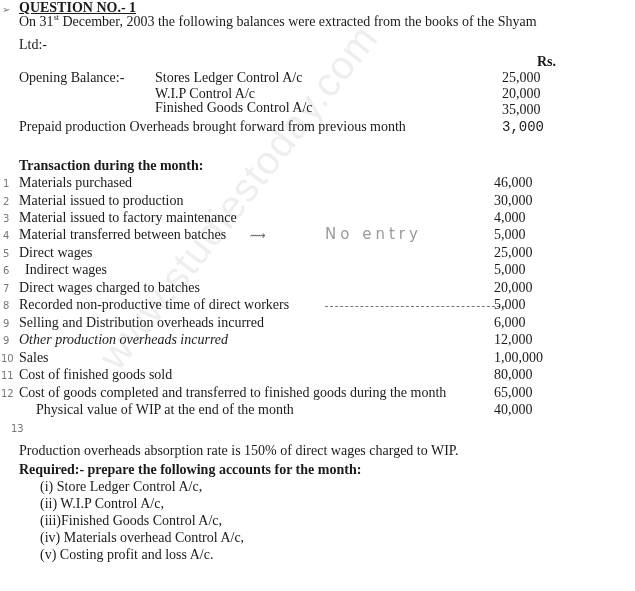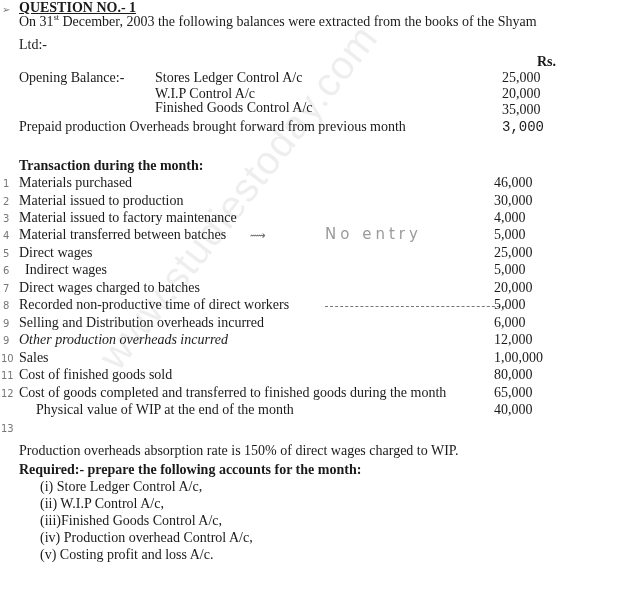--- a/index.html
+++ b/index.html
@@ -131,22 +131,22 @@
   <div class="abs" style="left:19px; top:367px;">Cost of finished goods sold</div>
   <div class="abs amount" style="left:494px; top:367px;">80,000</div>
 
   <span class="abs margin-mark" style="left:1px; top:386px;">12</span>
   <div class="abs" style="left:19px; top:385px;">Cost of goods completed and transferred to finished goods during the month</div>
   <div class="abs amount" style="left:494px; top:385px;">65,000</div>
 
   <div class="abs" style="left:36px; top:402px;">Physical value of WIP at the end of the month</div>
   <div class="abs amount" style="left:494px; top:402px;">40,000</div>
 
-  <span class="abs margin-mark" style="left:1px; top:421px;">13</span>
+  <span class="abs margin-mark" style="left:1px; top:421px;padding-left:10px;">13</span>
   <div class="abs" style="left:19px; top:420px;margin-top:23px;">Production overheads absorption rate is 150% of direct wages charged to WIP.</div>
 </div>
 
 <div class="abs bold" style="left:19px; top:462px;">Required:- prepare the following accounts for the month:</div>
 <div class="abs" style="left:40px; top:479px;">(i)  Store Ledger Control A/c,</div>
 <div class="abs" style="left:40px; top:496px;">(ii) W.I.P Control A/c,</div>
 <div class="abs" style="left:40px; top:513px;">(iii)Finished Goods Control A/c,</div>
-<div class="abs" style="left:40px; top:530px;">(iv) Production overhead Control A/c,</div>
+<div class="abs" style="left:40px; top:530px;">(iv) Materials overhead Control A/c,</div>
 <div class="abs" style="left:40px; top:547px;">(v)  Costing profit and loss A/c.</div>
 
 </body></html>

